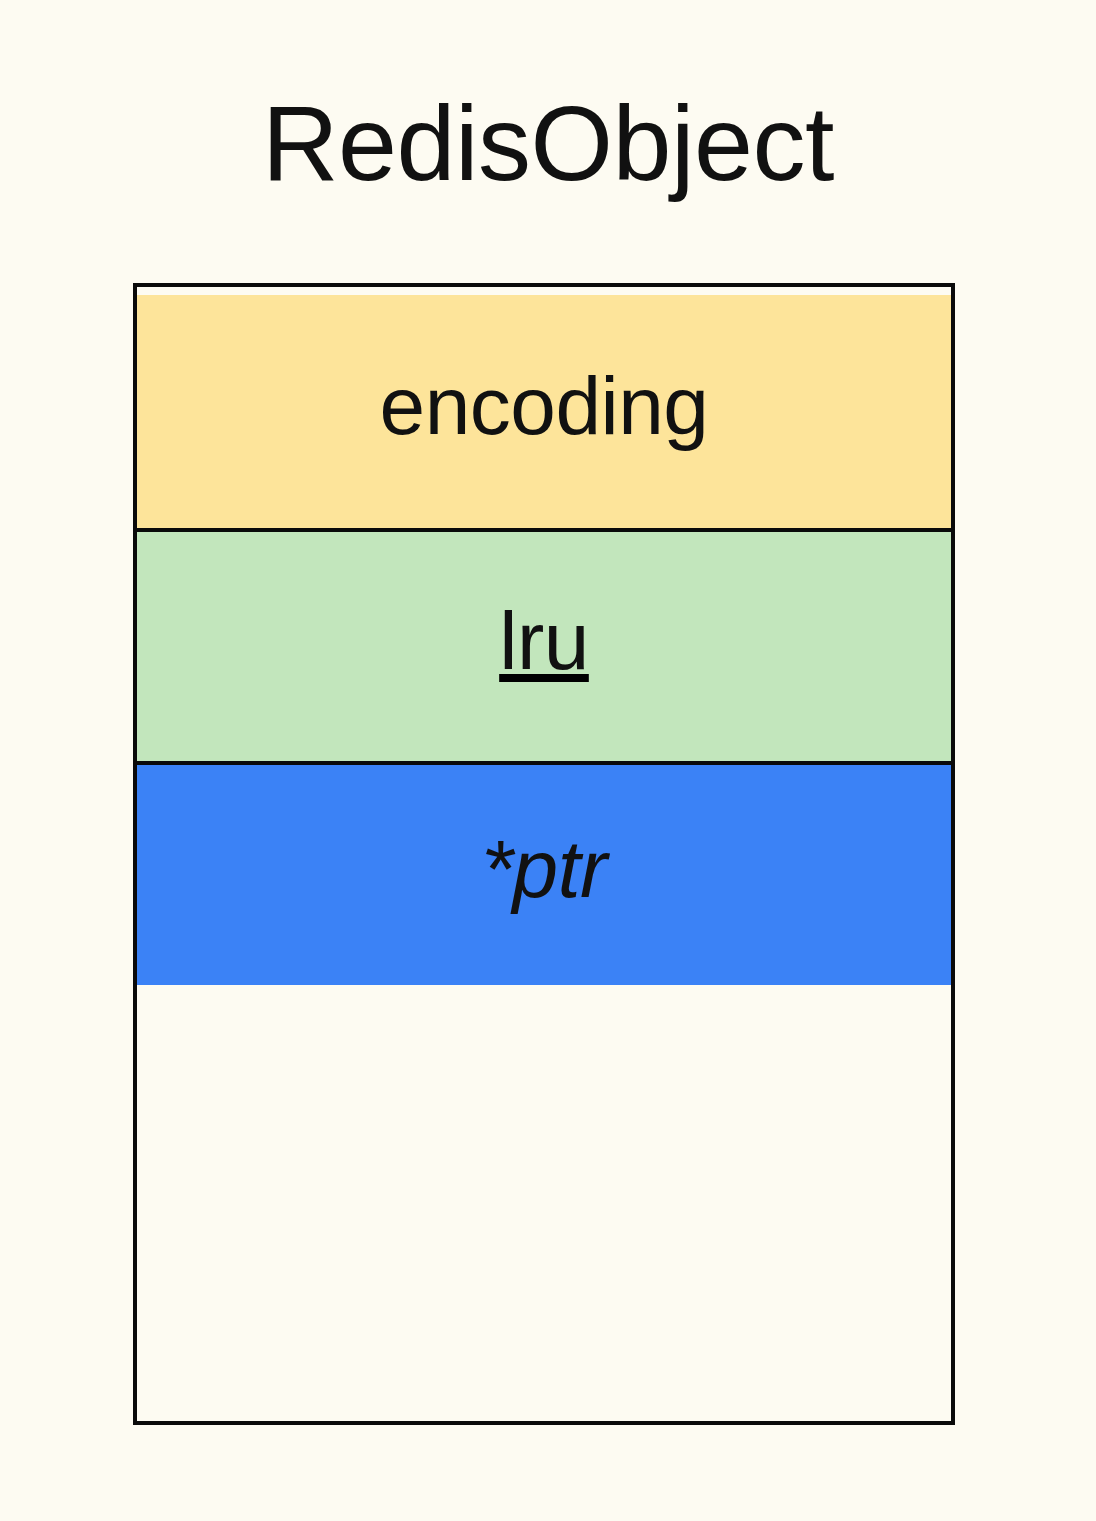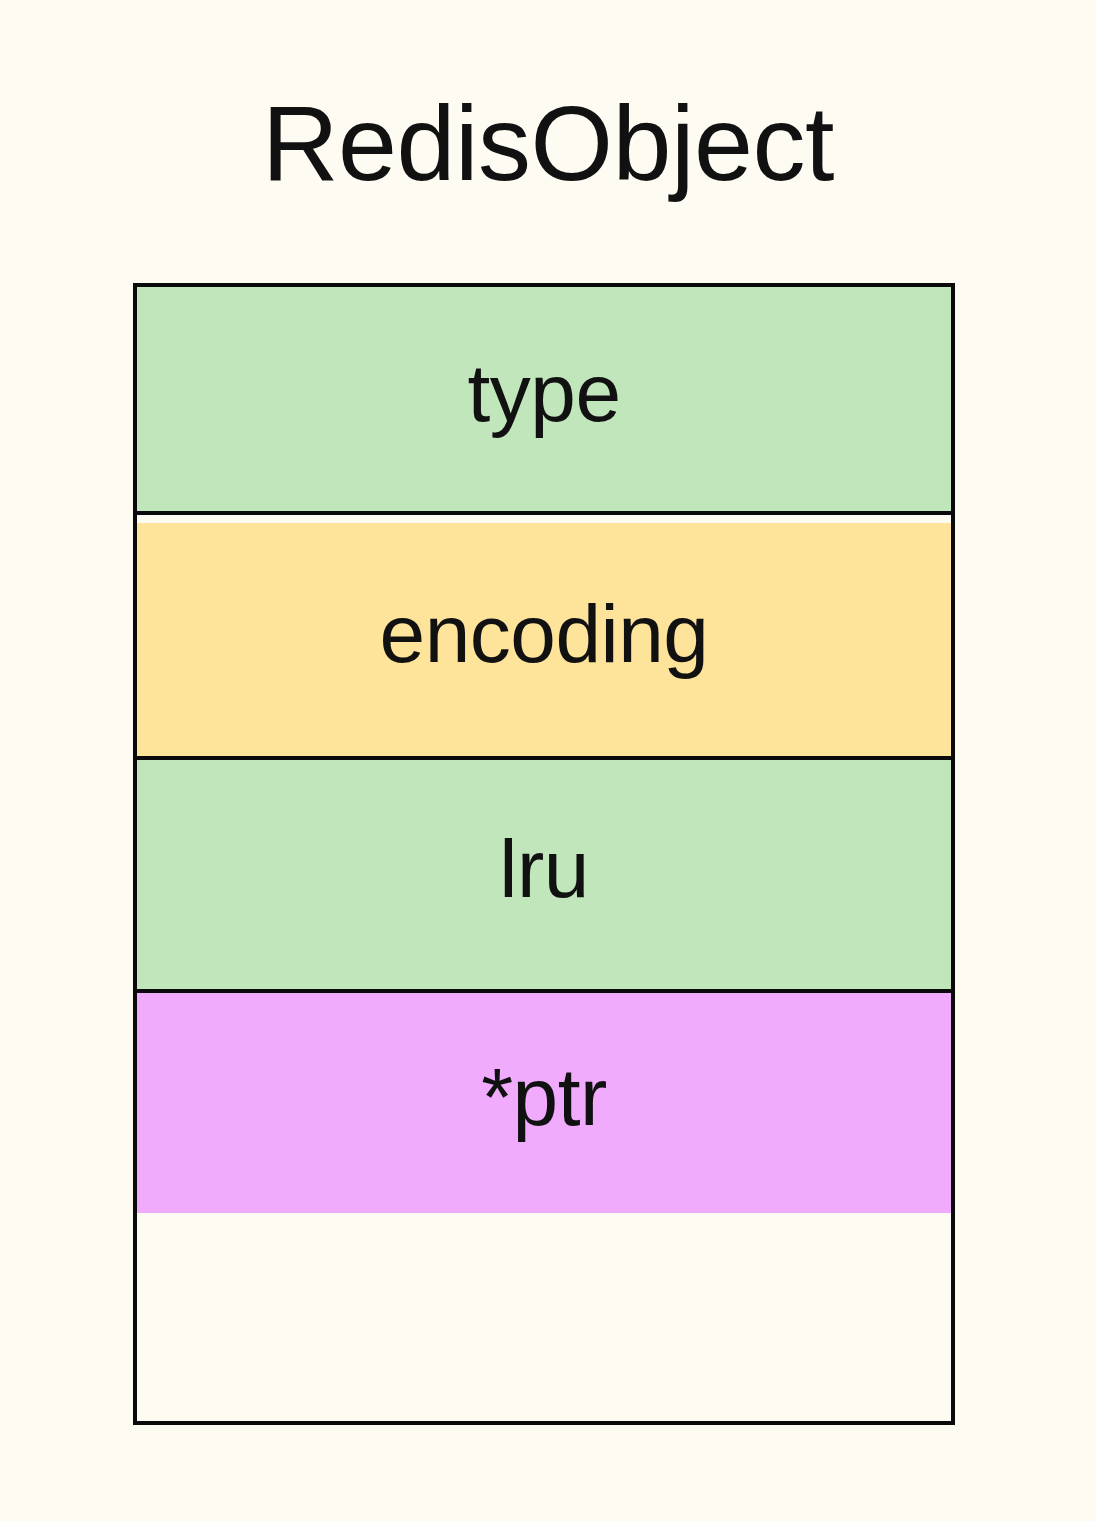--- a/index.html
+++ b/index.html
@@ -73,31 +73,28 @@
 </style>
 </head>
 <body style="background: rgb(253, 251, 242);">
 
 <div id="diagram-root">
 
   <div id="struct-title">RedisObject</div>
 
   <div id="struct-box">
 
-    <div class="field-row" style="background: rgb(194, 230, 188); height: 228px; flex: 0 0 228px;">
-      <span class="field-label">type</span>
-    </div>
 
     <div class="field-row" style="background: rgb(253, 228, 154); height: 237px; flex: 0 0 237px; margin-top: 8px;">
       <span class="field-label">encoding</span>
     </div>
 
-    <div class="field-row" style="background: rgb(194, 230, 188); height: 233px; flex: 0 0 233px;">
+    <div class="field-row" style="background: rgb(194, 230, 188); height: 233px; flex: 0 0 233px; text-decoration: underline;">
       <span class="field-label">lru</span>
     </div>
 
 
-    <div class="field-row" style="background: #f0abfc; height: 220px; flex: 0 0 220px;">
+    <div class="field-row" style="background: #3b82f6; height: 220px; flex: 0 0 220px; font-style: italic;">
       <span class="field-label">*ptr</span>
     </div>
 
   </div>
 </div>
 
 </body></html>

